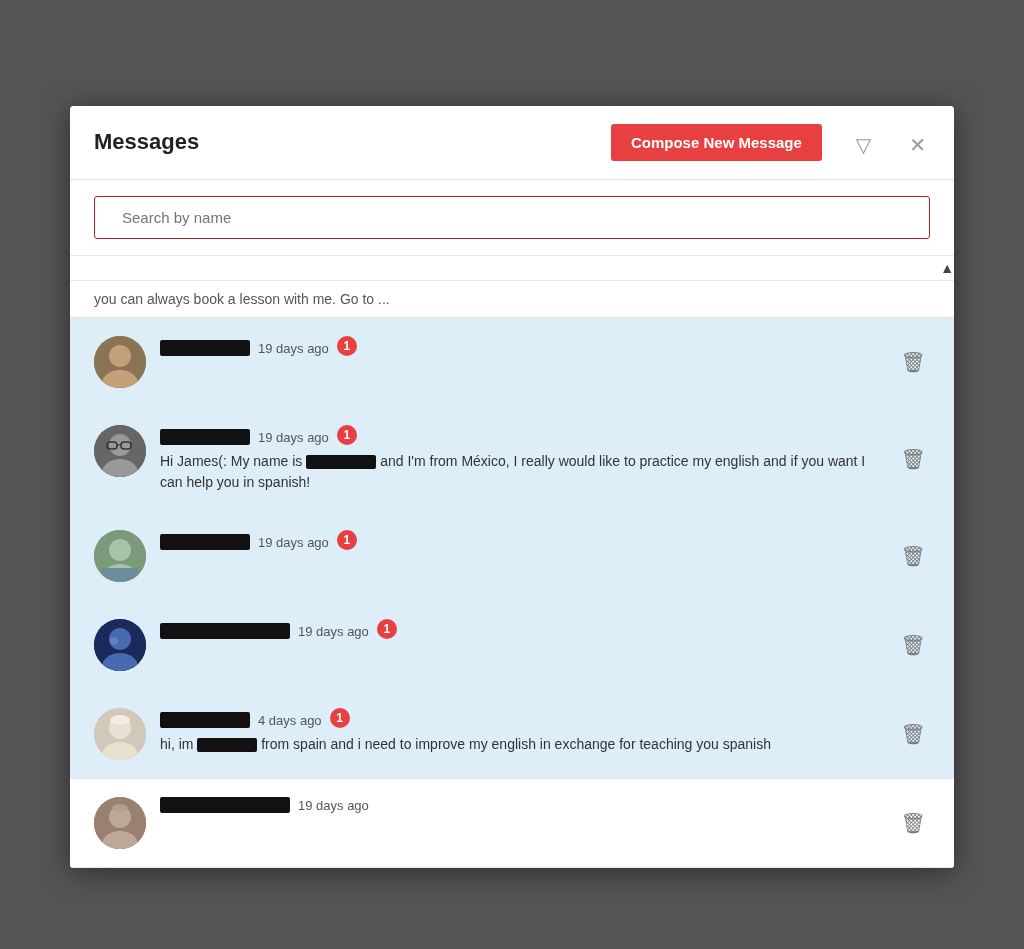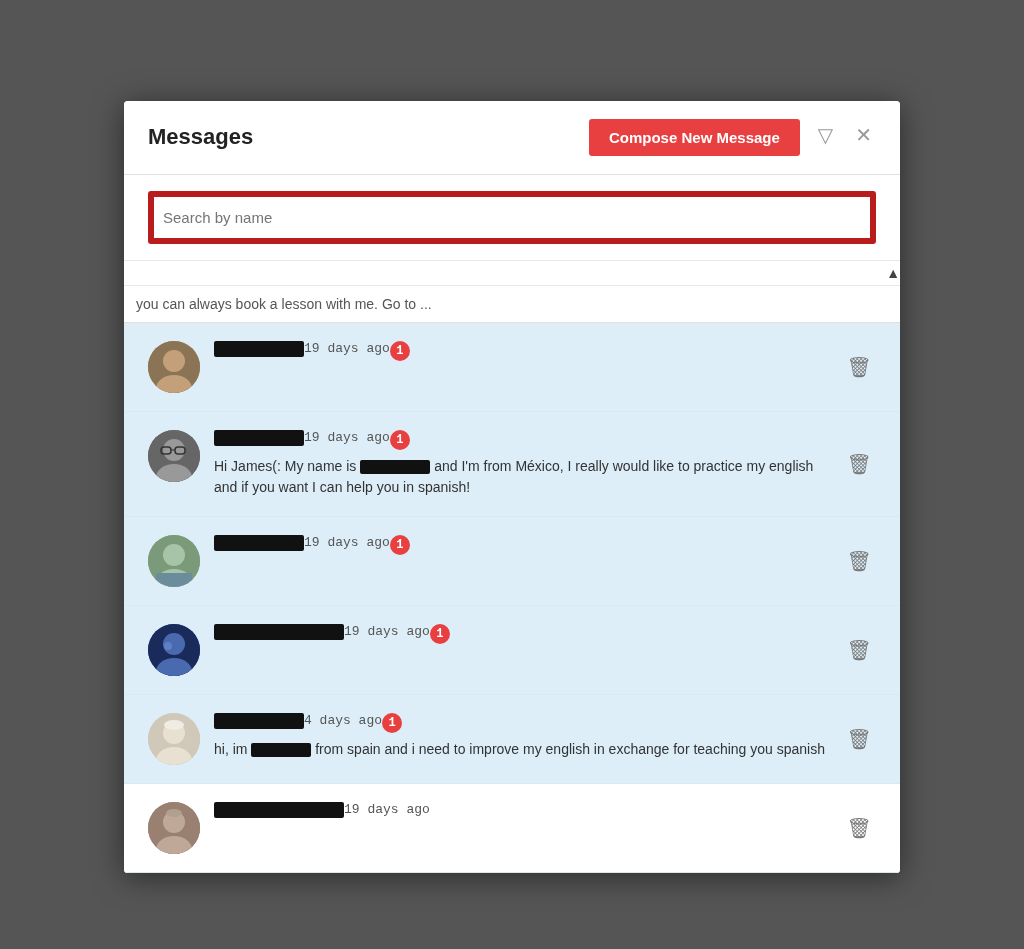--- a/index.html
+++ b/index.html
@@ -8,21 +8,21 @@
       background: #555;
       display: flex;
       justify-content: center;
       align-items: center;
       min-height: 100vh;
       font-family: Arial, Helvetica, sans-serif;
     }
 
     .modal-overlay {
       position: relative;
-      width: 776px;
+      width: 884px;
       background: #fff;
       border-radius: 4px;
       box-shadow: 0 4px 30px rgba(0,0,0,0.5);
       overflow: hidden;
       margin-top: 24px;
     }
 
     
     .modal-header {
       display: flex;
@@ -34,22 +34,22 @@
     }
 
     .modal-title {
       font-size: 22px;
       font-weight: bold;
       color: #222;
     }
 
     .header-actions {
       display: flex;
-      align-items: flex-start;
-      gap: 14px;
+      align-items: flex-end;
+      gap: 30px;
     }
 
     .compose-btn {
       background: #e84040;
       color: #fff;
       border: none;
       border-radius: 3px;
       padding: 10px 20px;
       font-size: 15px;
       font-weight: 600;
@@ -70,38 +70,38 @@
 
     
     .search-container {
       padding: 16px 24px;
       background: #fff;
       border-bottom: 1px solid #e8e8e8;
     }
 
     .search-input {
       width: 100%;
-      padding: 12px 9px;
-      border: 6px solid #b91c1c;
+      padding: 12px 27px;
+      border: 1px solid #b91c1c;
       border-radius: 3px;
       font-size: 15px;
       color: #999;
       outline: none;
     }
 
     
     .messages-list {
       background: #fff;
       overflow-y: auto;
       max-height: 730px;
     }
 
     
     .preview-row {
-      padding: 10px 12px;
+      padding: 10px 24px;
       font-size: 14px;
       color: #555;
       border-bottom: 1px solid #e0e0e0;
     }
 
     
     .message-item {
       display: flex;
       align-items: flex-start;
       padding: 18px 24px;
@@ -141,25 +141,24 @@
       height: 100%;
     }
 
     .message-content {
       flex: 1;
       min-width: 0;
     }
 
     .message-meta {
       display: flex;
-      align-items: flex-start;
-      gap: 0;
+      align-items: flex-end;
+      gap: 8px;
       margin-bottom: 6px;
       flex-wrap: wrap;
-      font-family: Liberation Mono, monospace;
     }
 
     .sender-name-redacted {
       display: inline-block;
       background: #111;
       width: 90px;
       height: 16px;
       border-radius: 2px;
     }
 

